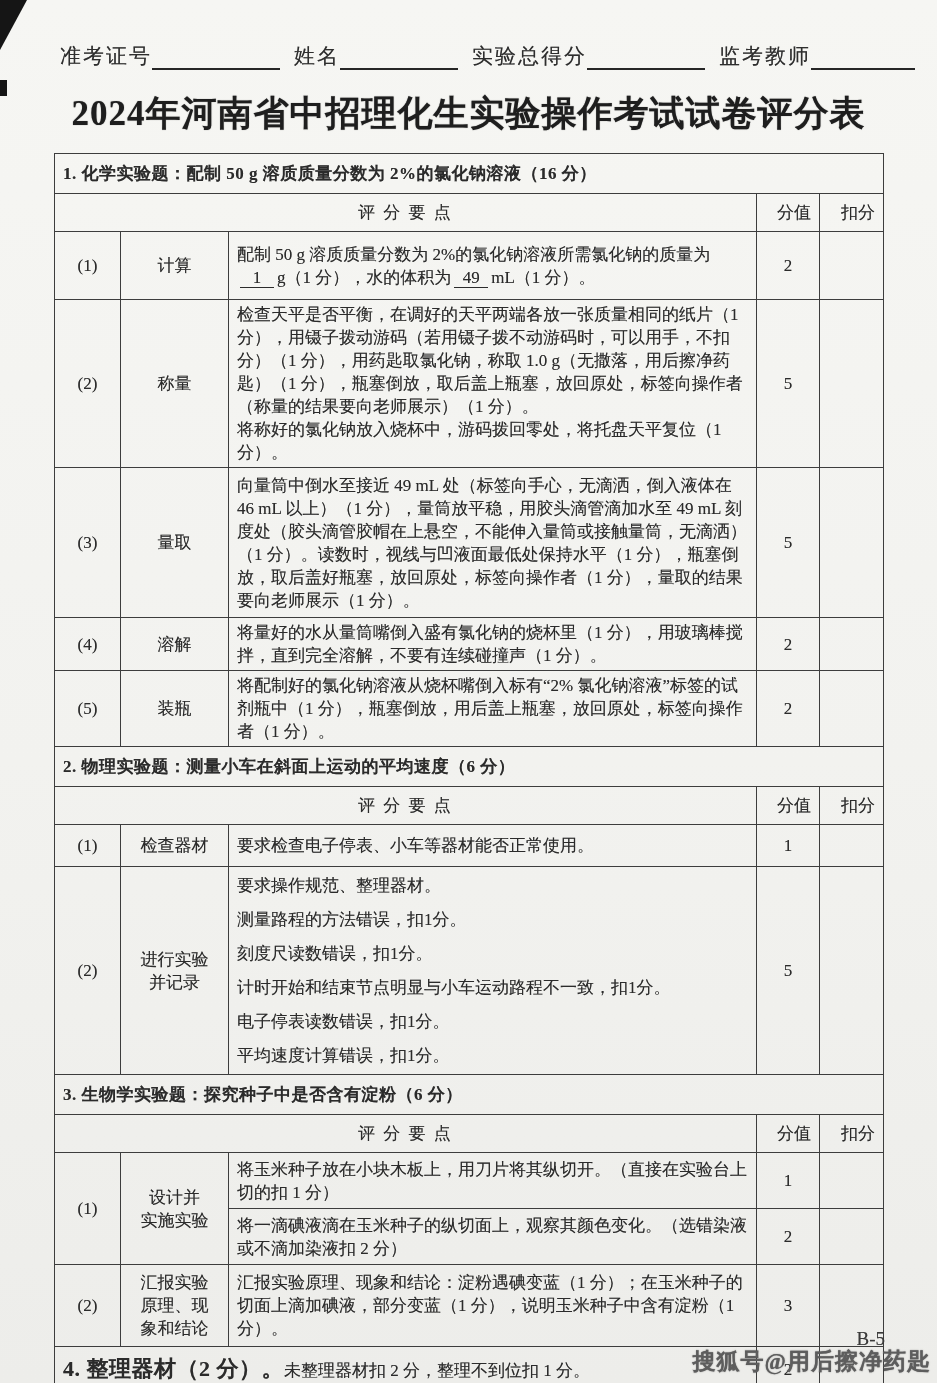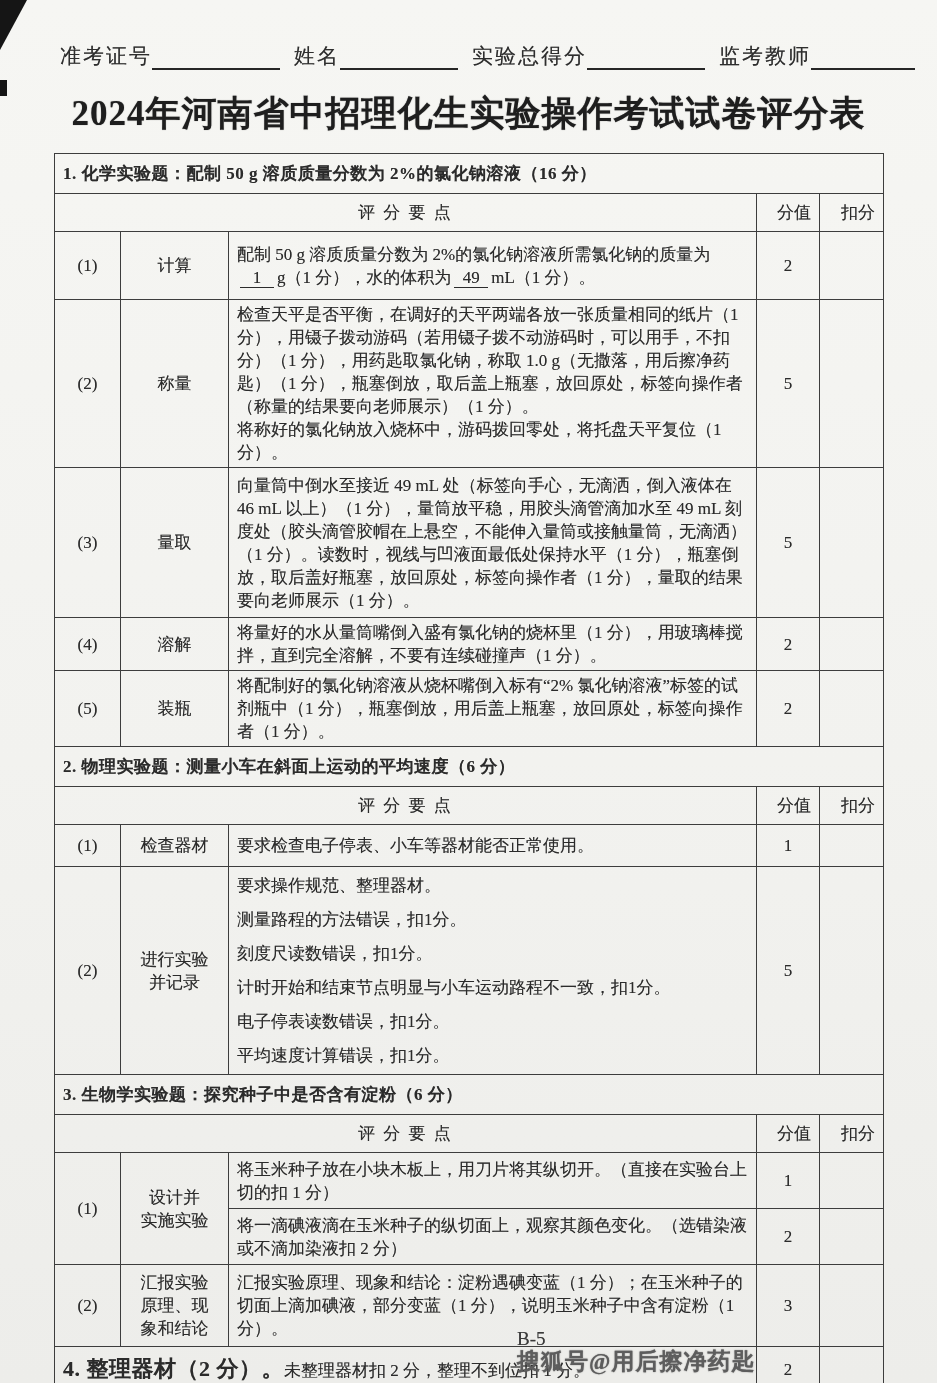--- a/index.html
+++ b/index.html
@@ -114,20 +114,21 @@
   tr.rh-b1{height:56px;}
   tr.rh-b2{height:56px;}
   tr.rh-b3{height:82px;}
   tr.rh-final{height:46px;}
 
   .footer{
     position:absolute;
     right:0;
     top:1328px;
     width:420px;
+    text-align:right;
   }
   .pagecode{
     font-size:19px;
     color:#3a3a3a;
     margin-right:52px;
     text-shadow:0 0 .6px rgba(40,40,40,.5);
   }
   .watermark{
     margin-top:-4px;
     margin-right:6px;

